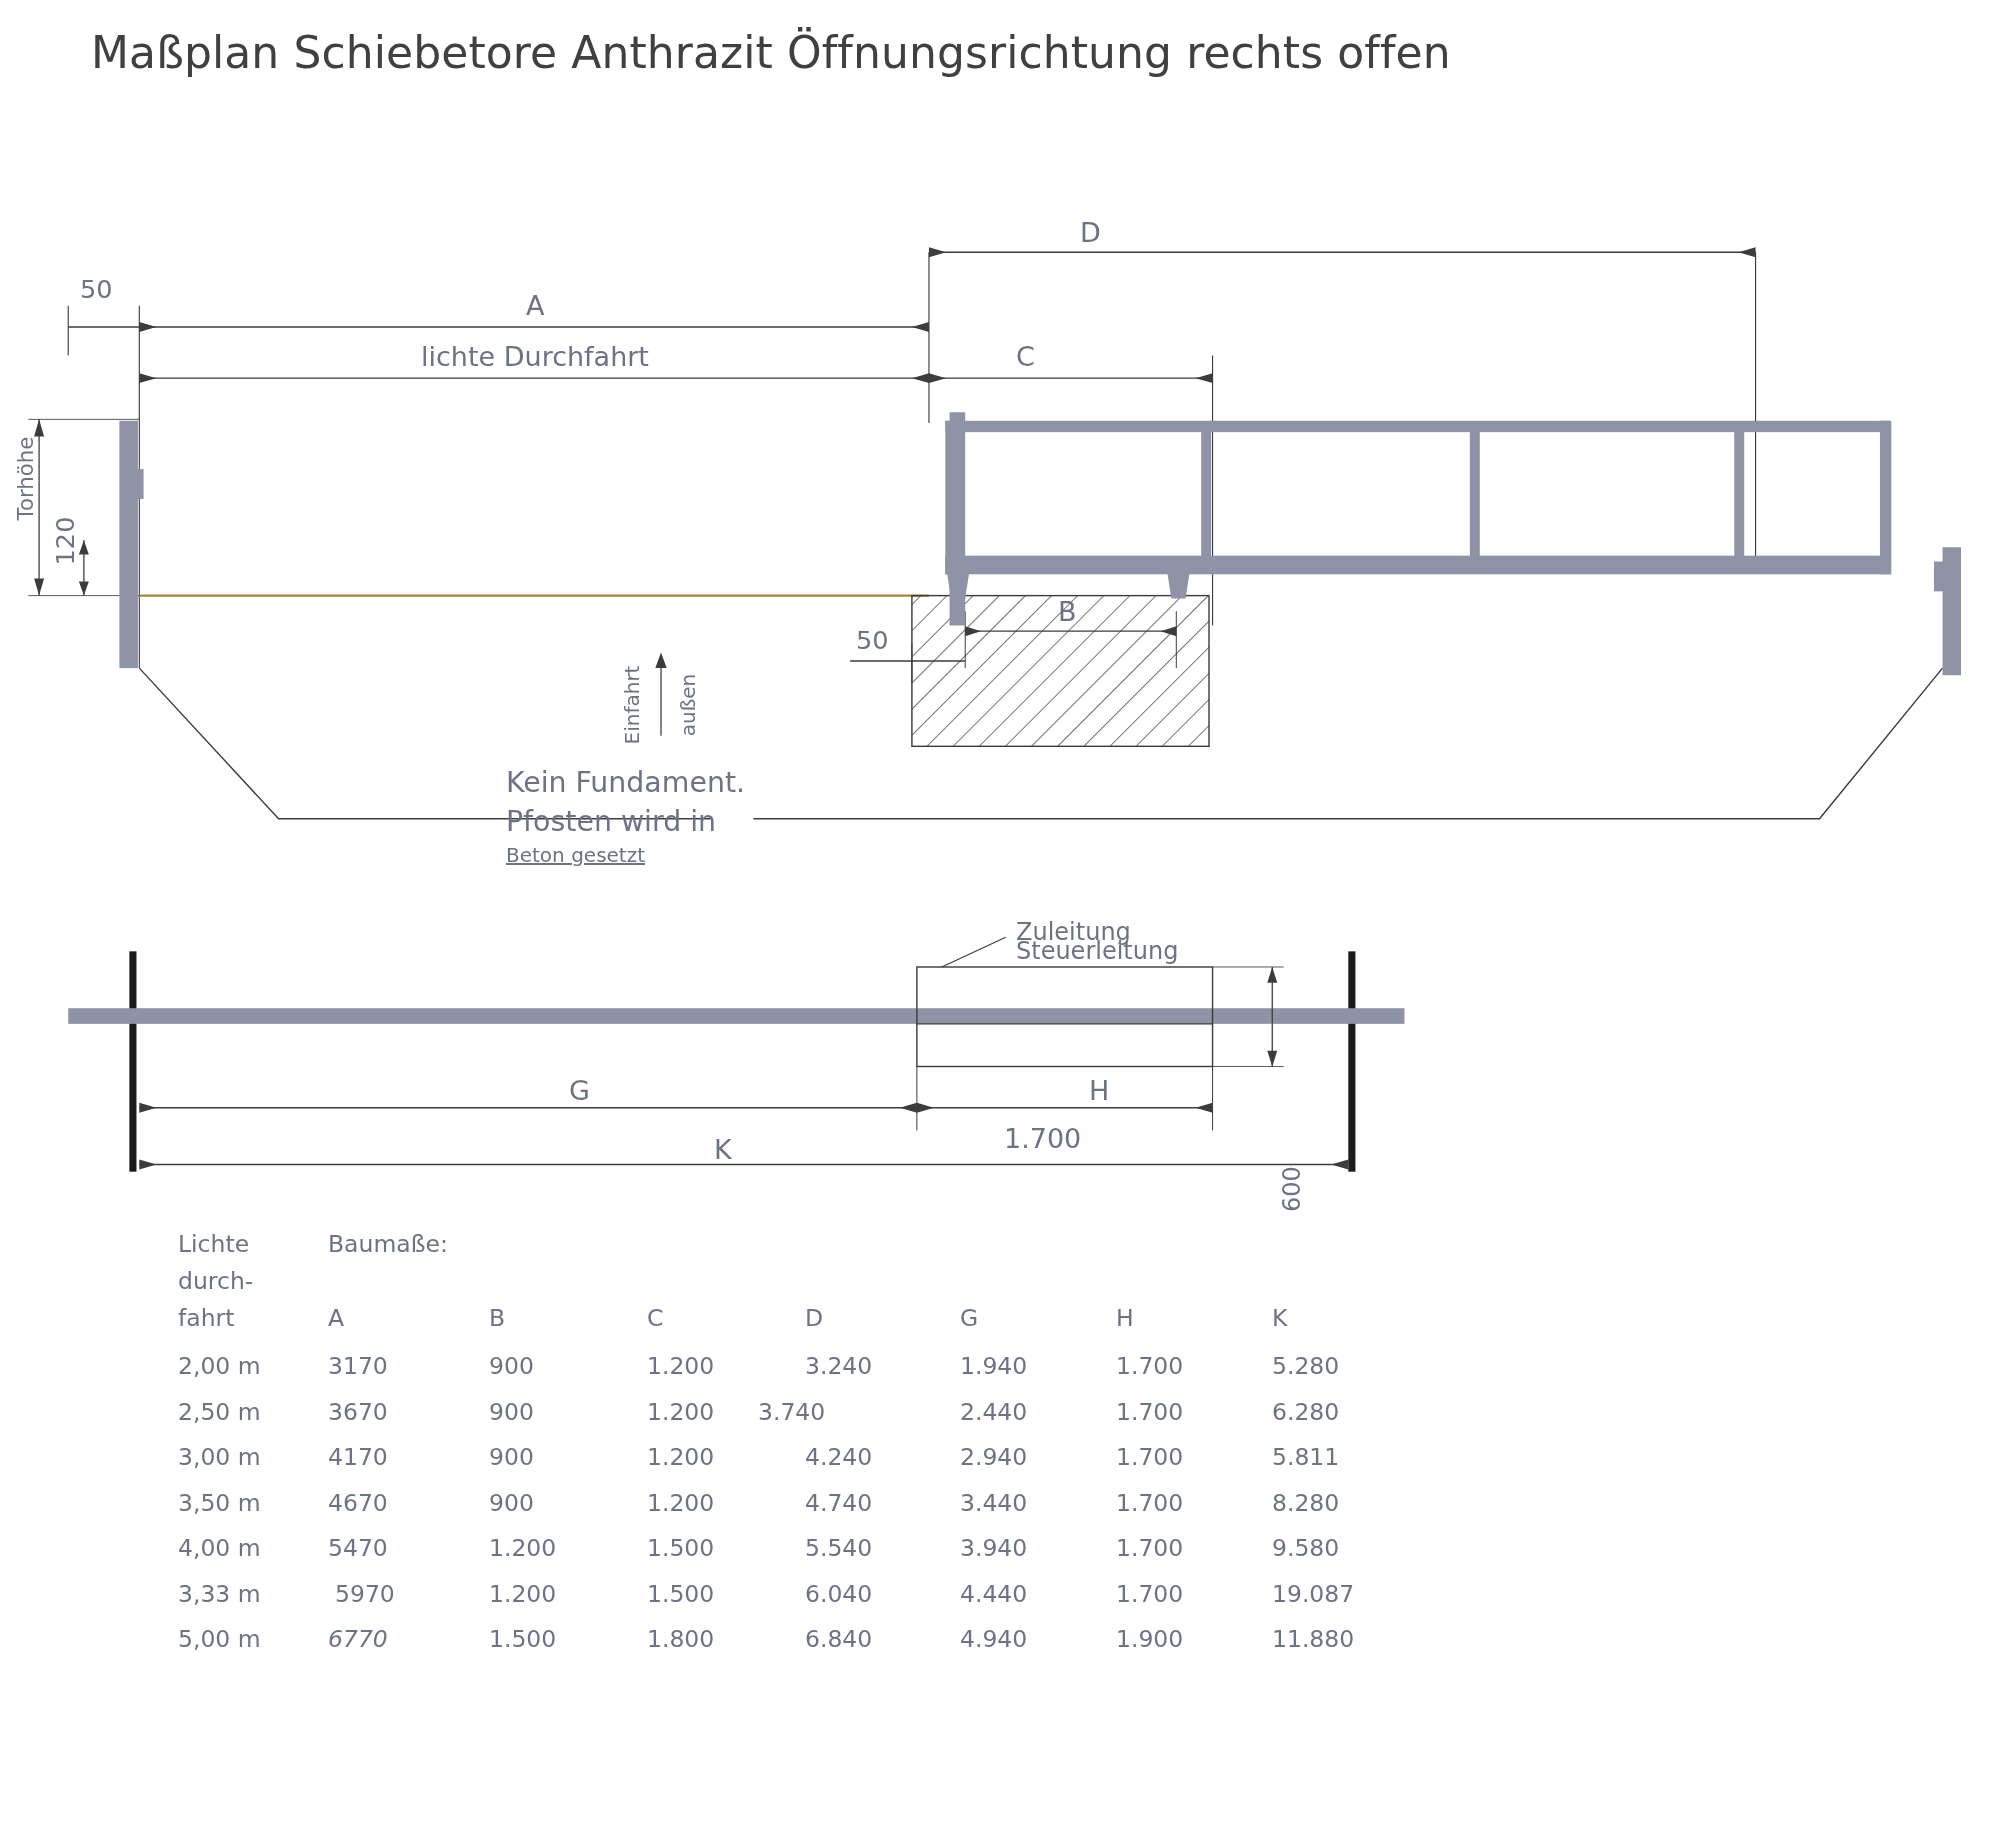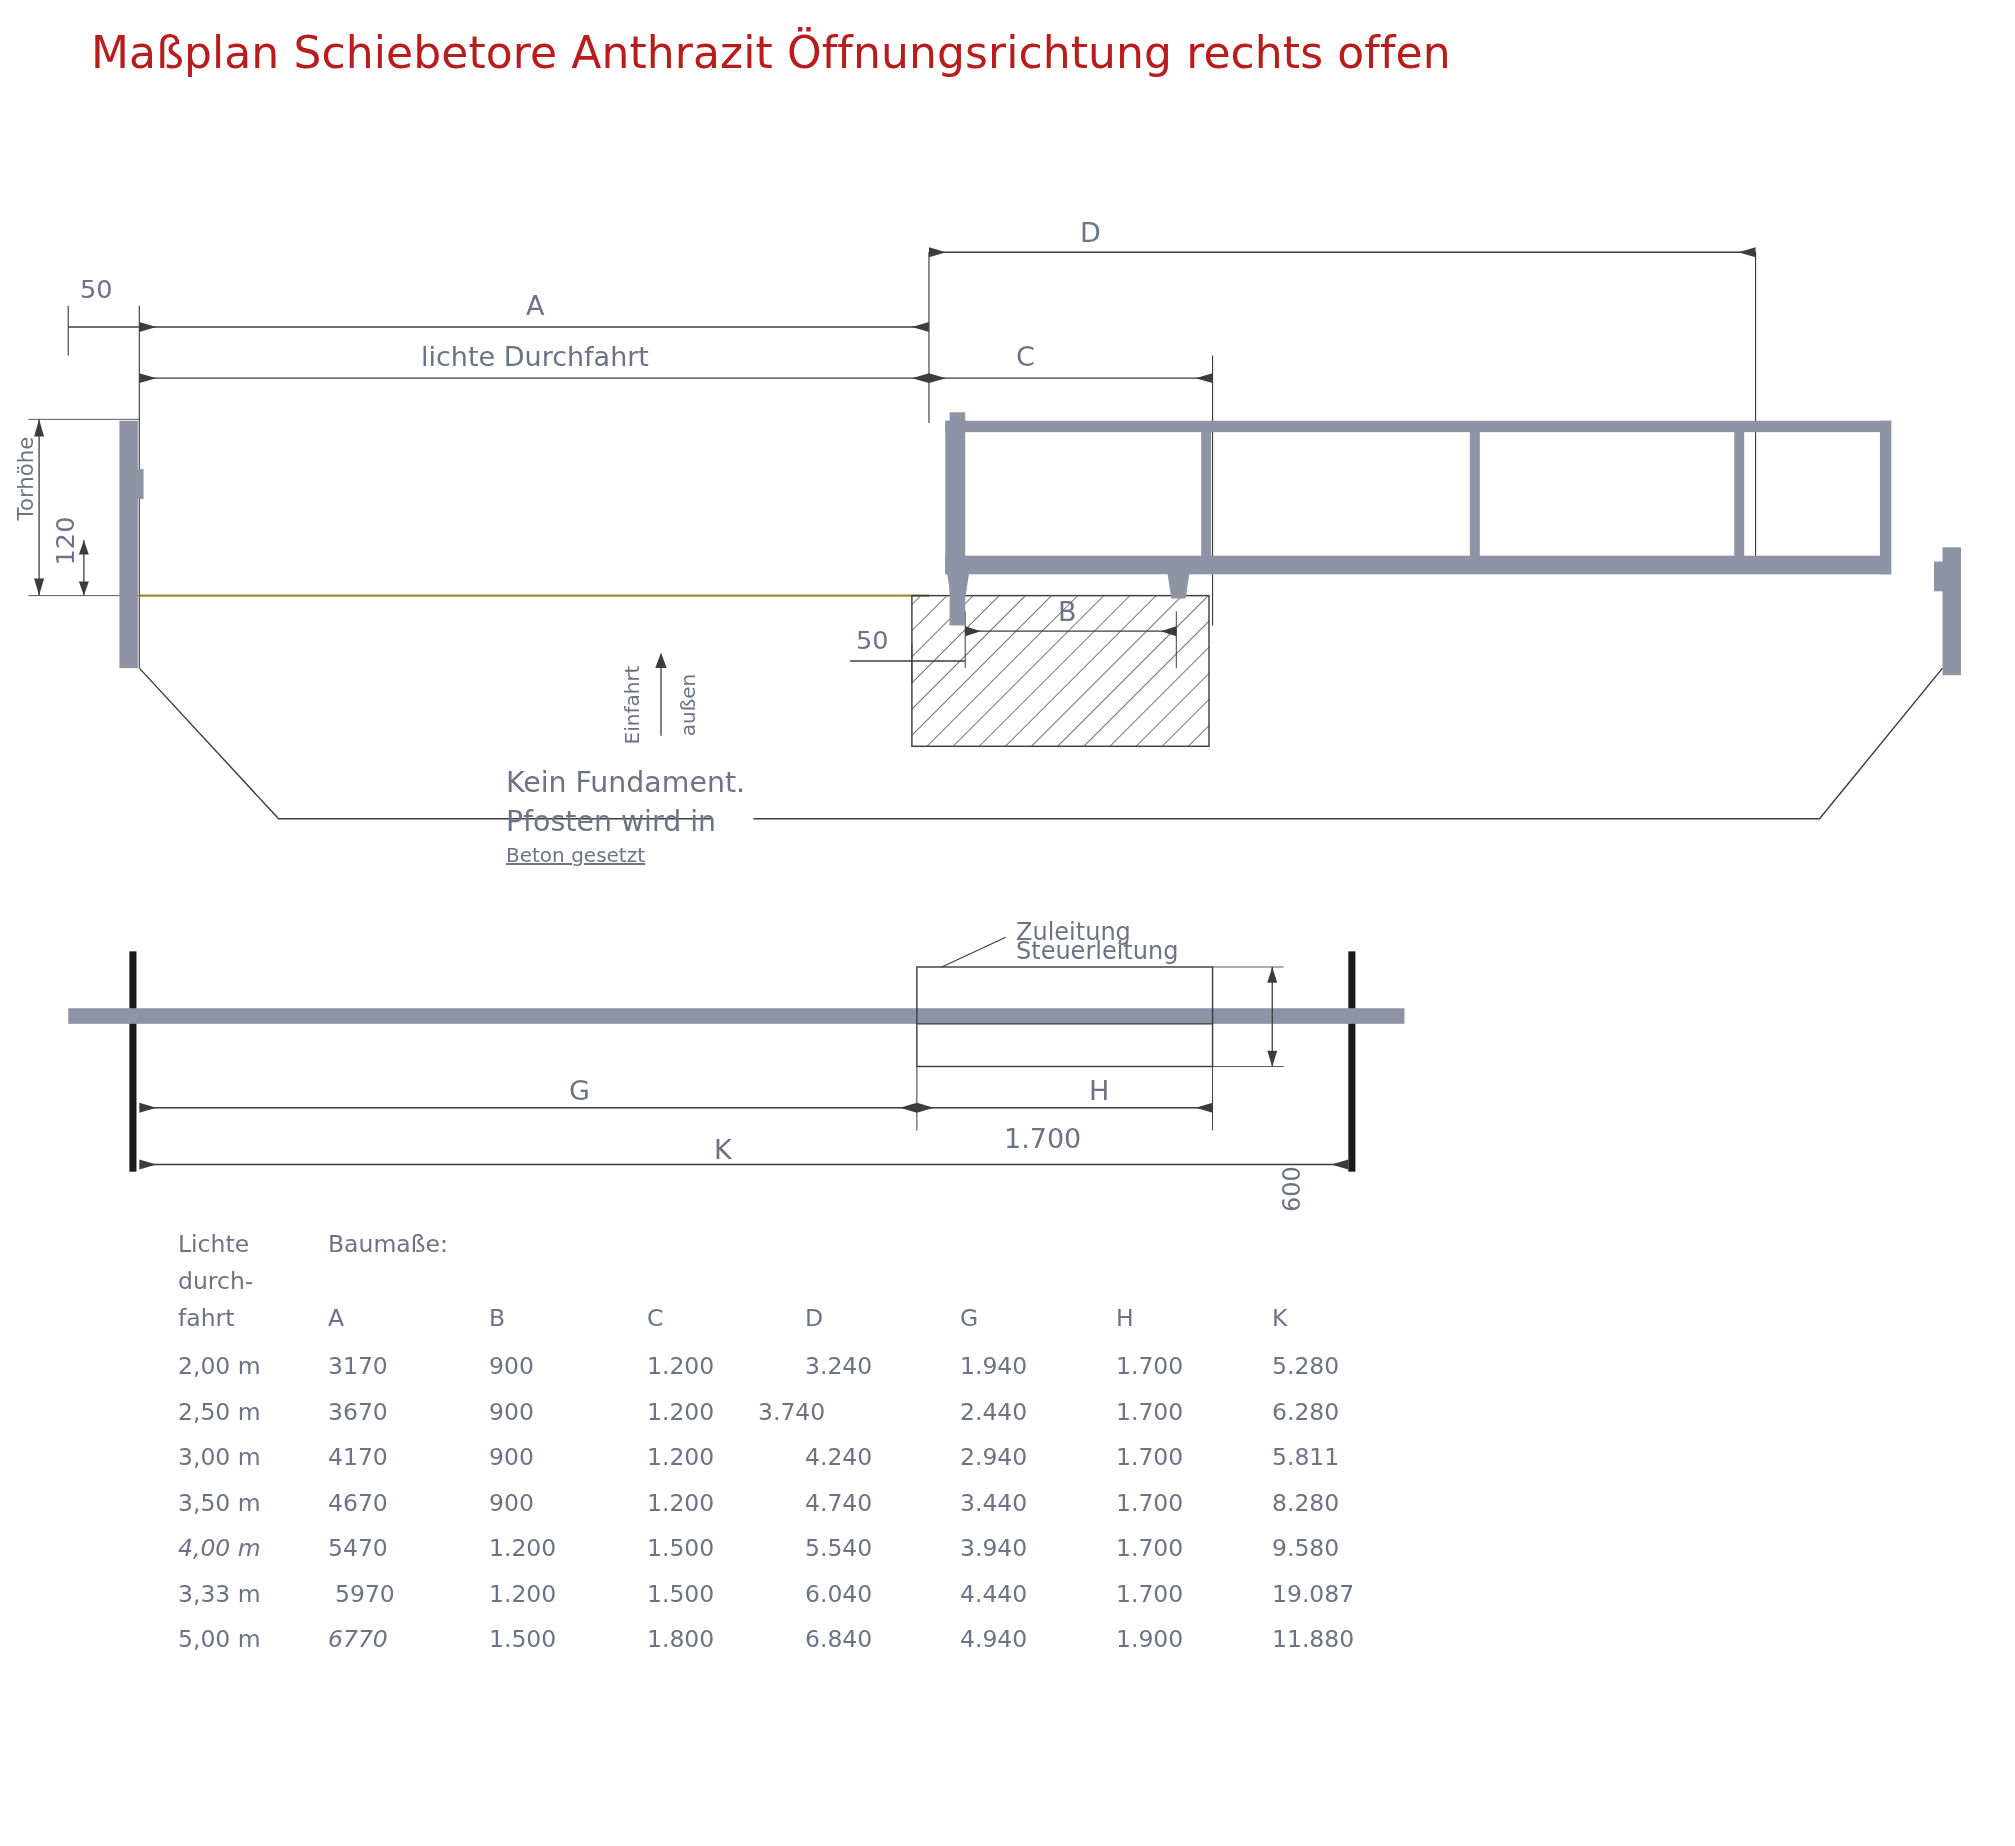--- a/index.html
+++ b/index.html
@@ -1,18 +1,18 @@
 <!DOCTYPE html>
 <html style="font-size:11.4px"><head>
 <meta charset="utf-8">
 <style>
   html,body{margin:0;padding:0;background:#ffffff;}
   body{width:2015px;height:1847px;position:relative;font-family:"DejaVu Sans",sans-serif;color:#6b7384;}
   .page{position:absolute;inset:0;}
-  .title{position:absolute;left:91px;top:27px;font-size:44px;color:#b91c1c;letter-spacing:0.1px;white-space:nowrap;}
+  .title{position:absolute;left:91px;top:27px;font-size:44px;color:#404040;letter-spacing:0.1px;white-space:nowrap;}
 
   
   .lbl{position:absolute;color:#6b7384;white-space:nowrap;}
   svg{position:absolute;left:0;top:0;overflow:visible;}
 
   
   .tbl{position:absolute;left:0;top:1230px;width:2015px;}
   .tbl .cell{position:absolute;font-size:23.5px;color:#6b7384;white-space:nowrap;}
 </style>
 </head>
@@ -212,21 +212,21 @@
 
     <div class="cell" style="left:178px;top:259px;">3,50 m</div>
     <div class="cell" style="left:328px;top:259px;text-align:right;">4670</div>
     <div class="cell" style="left:489px;top:259px;">900</div>
     <div class="cell" style="left:647px;top:259px;">1.200</div>
     <div class="cell" style="left:805px;top:259px;">4.740</div>
     <div class="cell" style="left:960px;top:259px;">3.440</div>
     <div class="cell" style="left:1116px;top:259px;">1.700</div>
     <div class="cell" style="left:1272px;top:259px;">8.280</div>
 
-    <div class="cell" style="left:178px;top:304px;font-style:italic;">4,00 m</div>
+    <div class="cell" style="left:178px;top:304px;">4,00 m</div>
     <div class="cell" style="left:328px;top:304px;">5470</div>
     <div class="cell" style="left:489px;top:304px;">1.200</div>
     <div class="cell" style="left:647px;top:304px;">1.500</div>
     <div class="cell" style="left:805px;top:304px;">5.540</div>
     <div class="cell" style="left:960px;top:304px;">3.940</div>
     <div class="cell" style="left:1116px;top:304px;">1.700</div>
     <div class="cell" style="left:1272px;top:304px;">9.580</div>
 
     <div class="cell" style="left:178px;top:350px;">3,33 m</div>
     <div class="cell" style="left:335px;top:350px;">5970</div>

